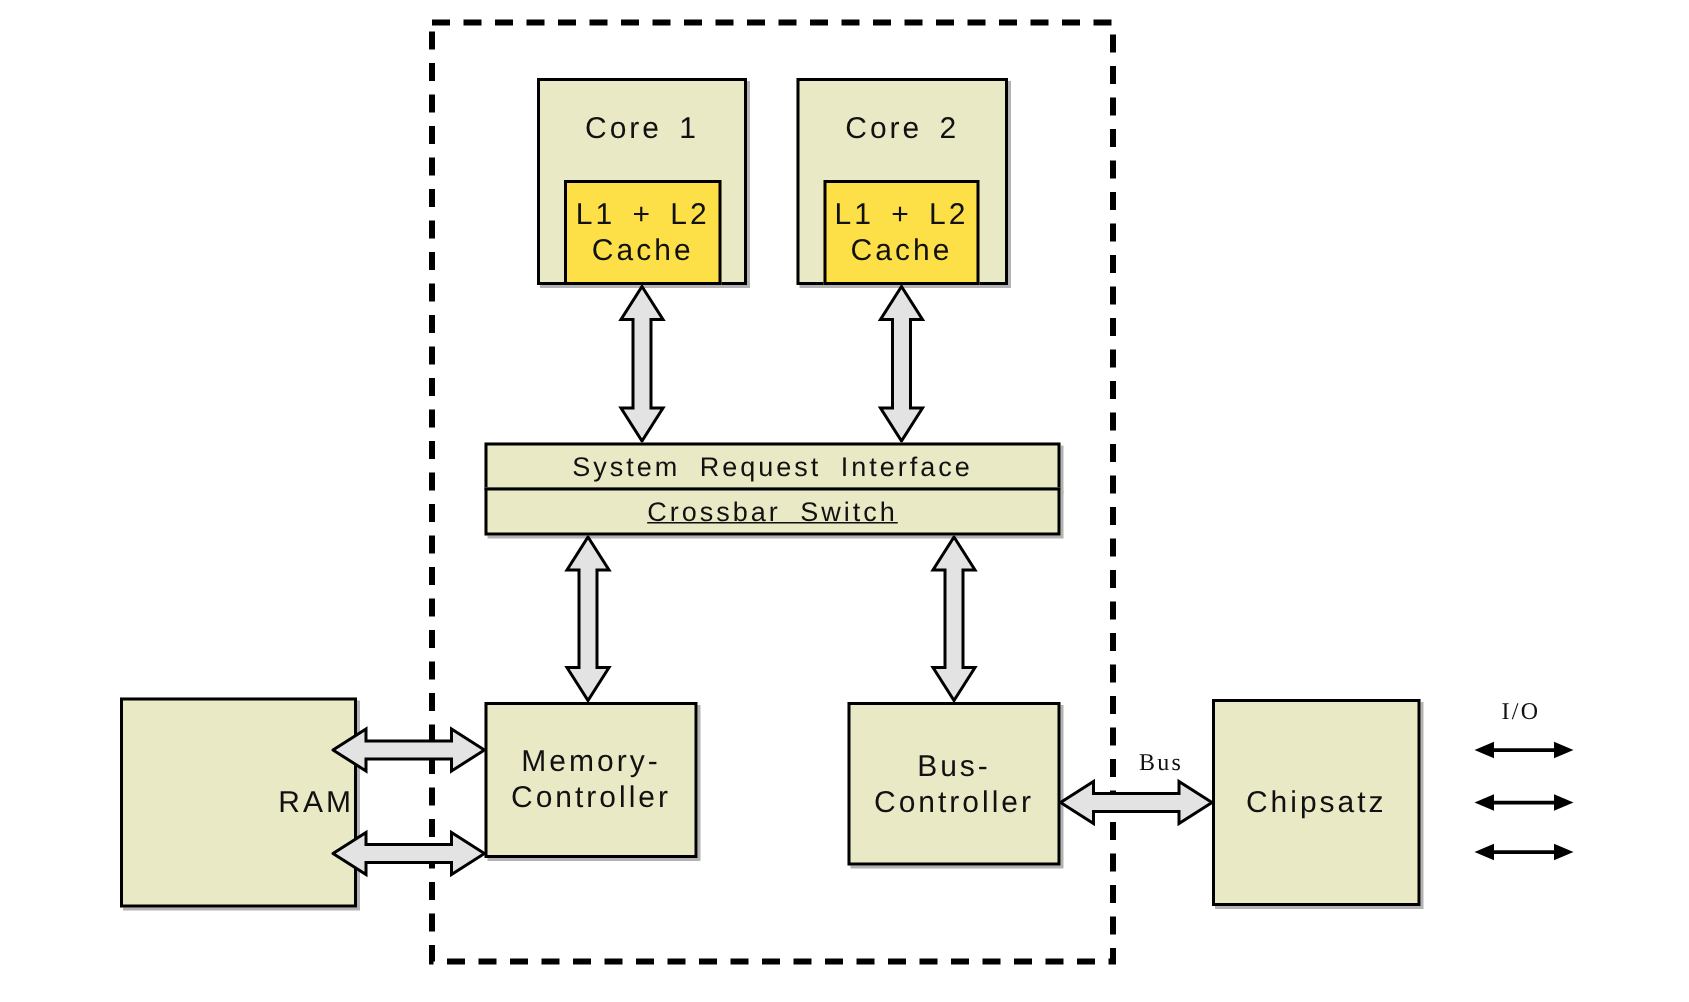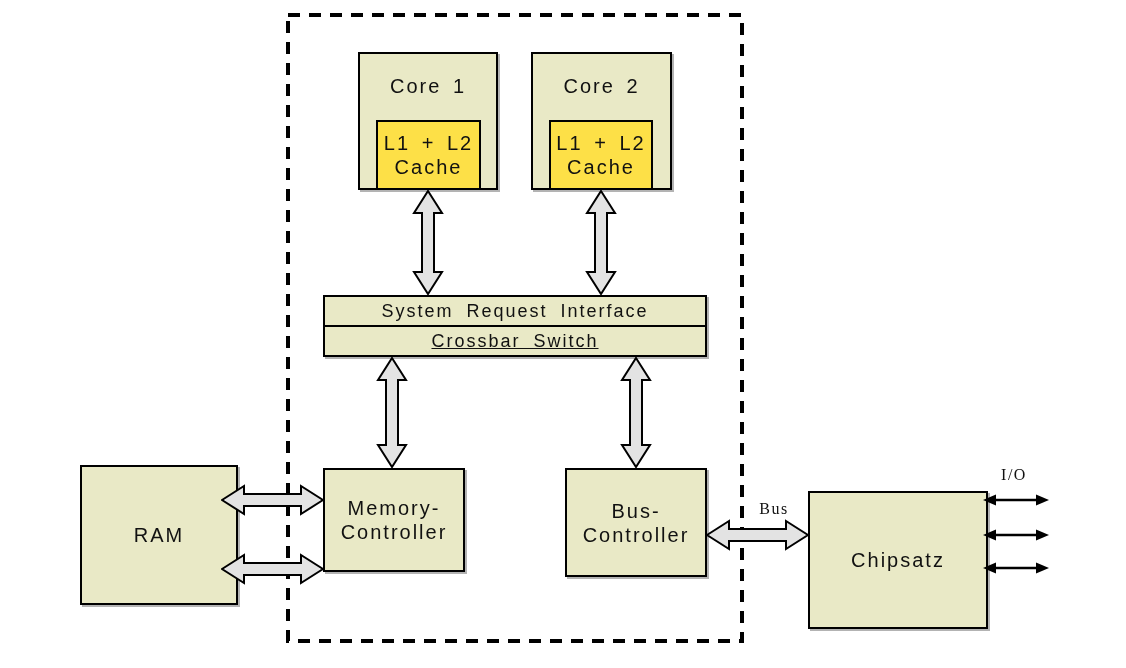--- a/index.html
+++ b/index.html
@@ -75,24 +75,24 @@
     <div class="lbl">Crossbar Switch</div>
   </div>
 
   <div class="box khaki" style="left:323px;top:468px;width:142px;height:104px;">
     <div class="lbl"><span>Memory-</span><br><span>Controller</span></div>
   </div>
   <div class="box khaki" style="left:565px;top:468px;width:142px;height:109px;">
     <div class="lbl"><span>Bus-</span><br><span>Controller</span></div>
   </div>
 
-  <div class="box khaki" style="left:80px;top:465px;width:158px;height:140px;">
+  <div class="box khaki" style="left:80px;top:465px;width:158px;height:140px;justify-content:flex-end;">
     <div class="lbl">RAM</div>
   </div>
-  <div class="box khaki" style="left:808px;top:466px;width:180px;height:138px;margin-top:25px;">
+  <div class="box khaki" style="left:808px;top:466px;width:139px;height:138px;">
     <div class="lbl">Chipsatz</div>
   </div>
 
   <svg class="abs blockarrow" style="left:412px;top:190px;" width="32" height="105" viewBox="0 0 32 105">
     <polygon points="16,1 30,23 22,23 22,82 30,82 16,104 2,82 10,82 10,23 2,23"></polygon>
   </svg>
   <svg class="abs blockarrow" style="left:585px;top:190px;" width="32" height="105" viewBox="0 0 32 105">
     <polygon points="16,1 30,23 22,23 22,82 30,82 16,104 2,82 10,82 10,23 2,23"></polygon>
   </svg>
 

